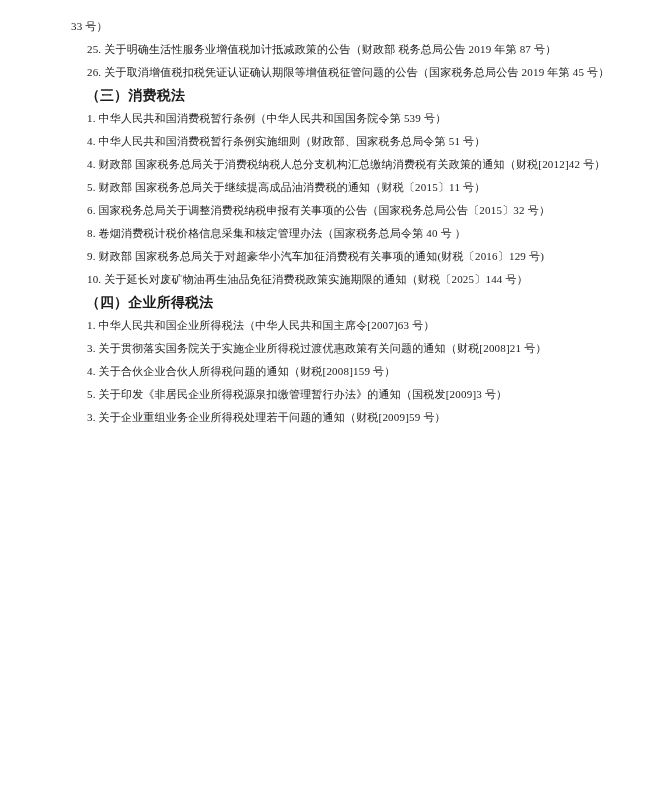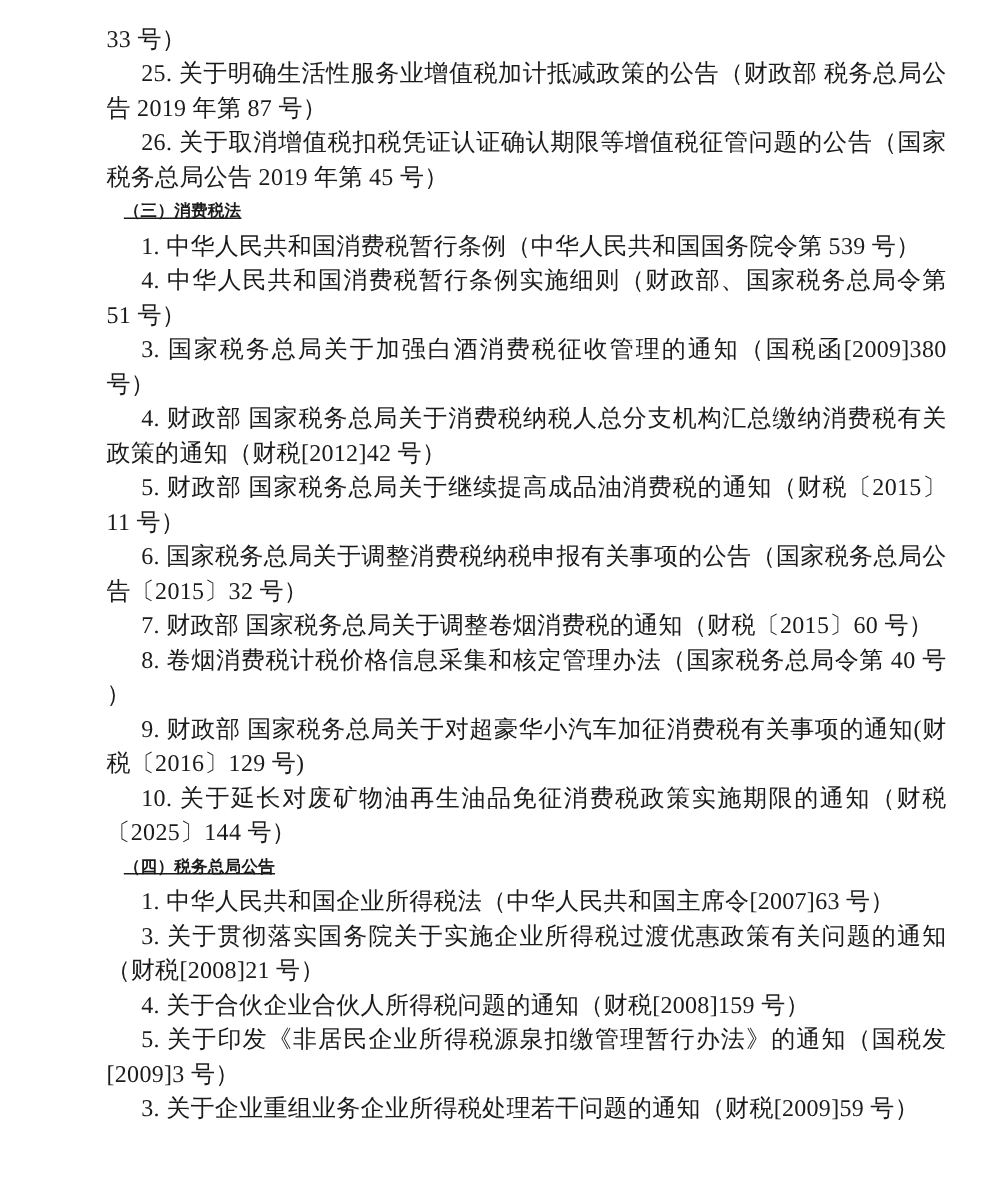--- a/index.html
+++ b/index.html
@@ -15,56 +15,53 @@
     color: var(--ink, #1b1b1b);
     font-family: "Liberation Serif", "DejaVu Serif", serif;
   }
   .doc-body {
     position: absolute;
     left: 71px; top: 15px;
     width: 560px;
   }
   .doc-body p {
     margin: 0;
-    font-size: 16px;
+    font-size: 11px;
     line-height: 23px;
     text-align: justify;
     text-justify: inter-ideograph;
     letter-spacing: 0.2px;
     font-family: Liberation Serif, serif;
   }
   p.item { text-indent: 1.45em; }
   p.cont { text-indent: 0; }
   p.heading {
     text-indent: 1.05em;
     font-family: "Liberation Sans", "DejaVu Sans", sans-serif;
     font-weight: bold;
-    font-size: 11px;
-    text-decoration: underline;
+    font-size: 14px;
   }
 </style>
 </head>
 <body>
 
 <div class="page">
   <div class="doc-body">
     <p class="cont">33 号）</p>
     <p class="item">25. 关于明确生活性服务业增值税加计抵减政策的公告（财政部 税务总局公告 2019 年第 87 号）</p>
     <p class="item">26. 关于取消增值税扣税凭证认证确认期限等增值税征管问题的公告（国家税务总局公告 2019 年第 45 号）</p>
     <p class="heading">（三）消费税法</p>
     <p class="item">1. 中华人民共和国消费税暂行条例（中华人民共和国国务院令第 539 号）</p>
     <p class="item">4. 中华人民共和国消费税暂行条例实施细则（财政部、国家税务总局令第 51 号）</p>
-    <p class="item">3. 国家税务总局关于加强白酒消费税征收管理的通知（国税函[2009]380 号）</p>
     <p class="item">4. 财政部 国家税务总局关于消费税纳税人总分支机构汇总缴纳消费税有关政策的通知（财税[2012]42 号）</p>
     <p class="item">5. 财政部 国家税务总局关于继续提高成品油消费税的通知（财税〔2015〕11 号）</p>
     <p class="item">6. 国家税务总局关于调整消费税纳税申报有关事项的公告（国家税务总局公告〔2015〕32 号）</p>
-    <p class="item">7. 财政部 国家税务总局关于调整卷烟消费税的通知（财税〔2015〕60 号）</p>
     <p class="item">8. 卷烟消费税计税价格信息采集和核定管理办法（国家税务总局令第 40 号 ）</p>
     <p class="item">9. 财政部 国家税务总局关于对超豪华小汽车加征消费税有关事项的通知(财税〔2016〕129 号)</p>
     <p class="item">10. 关于延长对废矿物油再生油品免征消费税政策实施期限的通知（财税〔2025〕144 号）</p>
-    <p class="heading">（四）税务总局公告</p>
+    <p class="heading">（四）企业所得税法</p>
     <p class="item">1. 中华人民共和国企业所得税法（中华人民共和国主席令[2007]63 号）</p>
     <p class="item">3. 关于贯彻落实国务院关于实施企业所得税过渡优惠政策有关问题的通知（财税[2008]21 号）</p>
     <p class="item">4. 关于合伙企业合伙人所得税问题的通知（财税[2008]159 号）</p>
     <p class="item">5. 关于印发《非居民企业所得税源泉扣缴管理暂行办法》的通知（国税发[2009]3 号）</p>
     <p class="item">3. 关于企业重组业务企业所得税处理若干问题的通知（财税[2009]59 号）</p>
   </div>
 </div>
 
 </body></html>

